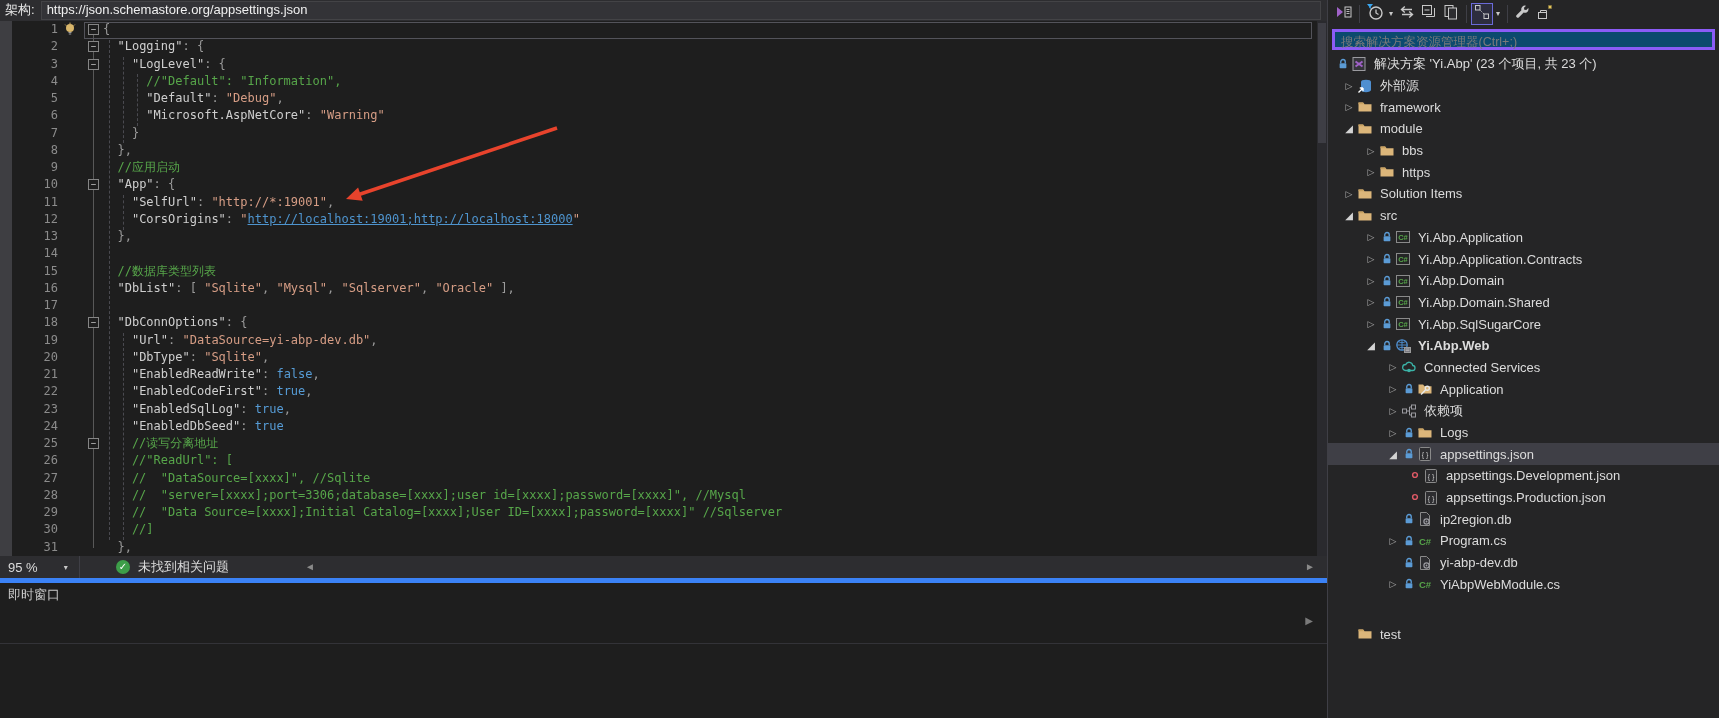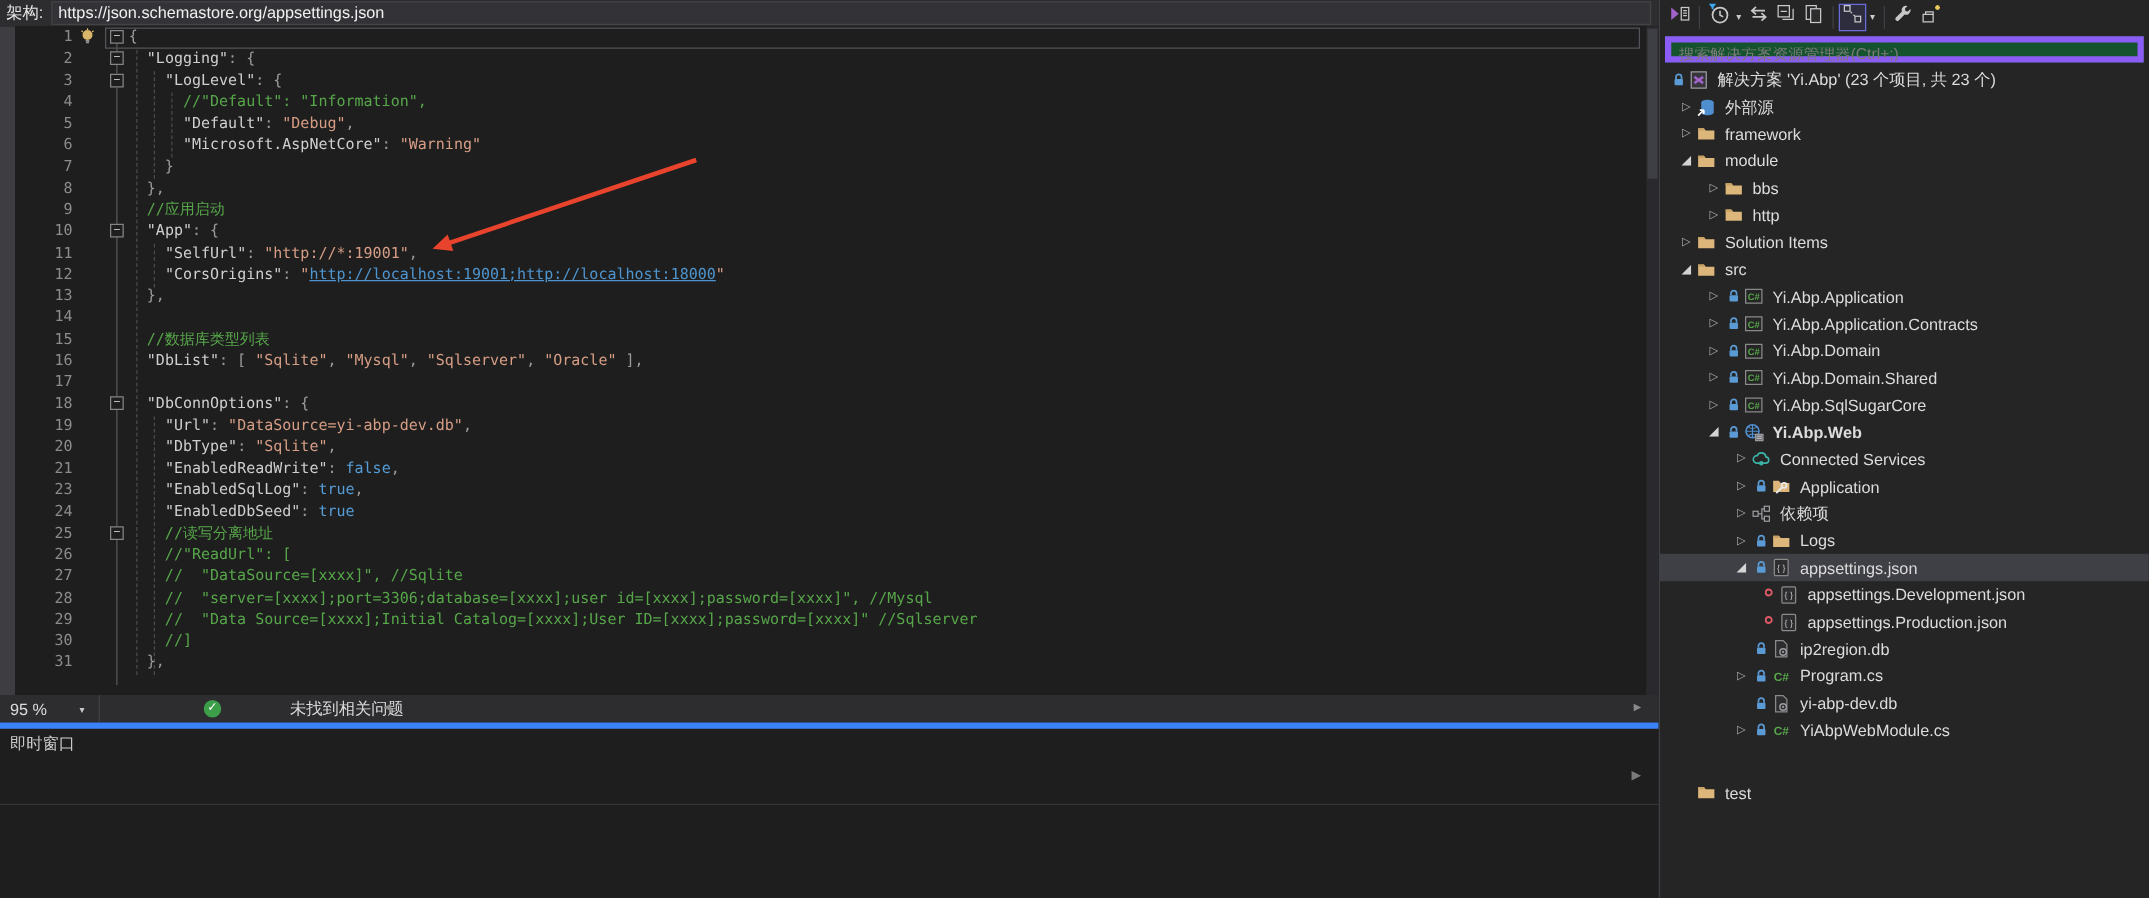--- a/index.html
+++ b/index.html
@@ -27,21 +27,21 @@
     border:1px solid #858585;background:#1E1E1E;color:#C8C8C8;font-size:9px;line-height:8px;text-align:center;
     font-family:"DejaVu Sans Mono",monospace;z-index:2;}
   .code-text{white-space:pre;font-family:"DejaVu Sans Mono",monospace;font-size:12px;line-height:17.25px;}
   .pn{color:#CFCFCF;} .str{color:#D69D85;} .pu{color:#9B9B9B;} .cm{color:#57A64A;}
   .kw{color:#569CD6;} .lnk{color:#4E94CE;text-decoration:underline;}
   .arrow-overlay{position:absolute;left:0;top:0;width:1327px;height:535px;pointer-events:none;z-index:5;}
   .vscroll{position:absolute;right:0;top:0;width:10px;height:100%;background:#2A2A2E;}
   .vscroll .thumb{position:absolute;left:1px;top:2px;width:8px;height:120px;background:#3E3E45;}
   
   .editor-statusbar{position:absolute;left:0;top:556px;width:1327px;height:22px;background:#2D2D30;
-    display:flex;align-items:center;gap:47px;}
+    display:flex;align-items:center;}
   .zoom-select{width:80px;height:100%;display:flex;align-items:center;box-sizing:border-box;
     border-right:1px solid #3F3F46;color:#DCDCDC;font-size:13px;padding-left:8px;}
   .zoom-select .caret{margin-left:26px;font-size:8px;color:#C8C8C8;}
   .check{width:14px;height:14px;border-radius:50%;background:#3D9E49;color:#fff;font-size:10px;
     line-height:14px;text-align:center;margin-left:36px;flex:none;}
   .status-msg{color:#DCDCDC;font-size:13px;margin-left:8px;}
   .hscroll-left{position:absolute;left:305px;color:#8A8A8A;font-size:10px;top:5px;}
   .hscroll-right{position:absolute;left:1305px;color:#8A8A8A;font-size:10px;top:5px;}
   
   .imm{position:absolute;left:0;top:578px;width:1327px;height:156px;background:#1E1E1E;
@@ -50,21 +50,21 @@
   .imm-body{position:relative;height:36px;border-bottom:1px solid #333338;}
   .imm-scroll-arrow{position:absolute;right:14px;top:8px;color:#7A7A7A;font-size:10px;}
   
   .sx{position:absolute;left:1327px;top:0;width:392px;height:718px;background:#252526;
     border-left:1px solid #3F3F46;box-sizing:border-box;}
   .sx-toolbar{height:27px;display:flex;align-items:center;padding-left:5px;}
   .icon-btn{width:22px;height:22px;display:flex;align-items:center;justify-content:center;flex:none;}
   .icon-btn.active{border:1px solid #6A6AD8;background:#2D2D3E;box-sizing:border-box;}
   .tb-caret{color:#C8C8C8;font-size:8px;width:10px;text-align:center;flex:none;}
   .tb-sep{width:1px;height:18px;background:#3F3F46;margin:0 4px;flex:none;}
-  .sx-search{margin:2px 4px;height:21px;background:#14532d;border:5px solid #8b5cf6;box-sizing:border-box;}
+  .sx-search{margin:2px 4px;height:21px;background:#0c4a6e;border:3px solid #8b5cf6;box-sizing:border-box;}
   .sx-search input{width:100%;height:100%;background:transparent;border:none;outline:none;
     color:#C8C8C8;font-size:12.5px;padding:0 6px;box-sizing:border-box;font-family:inherit;}
   .sx-search input::placeholder{color:#7A7A7A;opacity:1;}
   .tree{margin-top:3px;}
   .tree-row{height:21.7px;display:flex;align-items:center;font-size:13px;color:#DCDCDC;white-space:nowrap;width:100%;box-sizing:border-box;}
   .tree-row.selected{background:#3F3F46;}
   .exp{width:16px;flex:none;text-align:center;font-size:9px;color:#ABABAB;font-family:"DejaVu Sans",sans-serif;}
   .exp.e{color:#D4D4D4;font-size:10px;}
   .lockslot{width:16px;flex:none;display:flex;align-items:center;justify-content:center;}
   .ticon{width:20px;flex:none;display:flex;align-items:center;}
@@ -227,20 +227,26 @@
           <div class="fold-slot"></div>
           <div class="code-text"><span class="pu">    </span><span class="pn">"DbType"</span><span class="pu">: </span><span class="str">"Sqlite"</span><span class="pu">,</span></div>
         </div>
         <div class="code-line">
           <div class="gutter-num">21</div>
           <div class="bulb-slot"></div>
           <div class="fold-slot"></div>
           <div class="code-text"><span class="pu">    </span><span class="pn">"EnabledReadWrite"</span><span class="pu">: </span><span class="kw">false</span><span class="pu">,</span></div>
         </div>
         <div class="code-line">
+          <div class="gutter-num">22</div>
+          <div class="bulb-slot"></div>
+          <div class="fold-slot"></div>
+          <div class="code-text"><span class="pu">    </span><span class="pn">"EnabledCodeFirst"</span><span class="pu">: </span><span class="kw">true</span><span class="pu">,</span></div>
+        </div>
+        <div class="code-line">
           <div class="gutter-num">23</div>
           <div class="bulb-slot"></div>
           <div class="fold-slot"></div>
           <div class="code-text"><span class="pu">    </span><span class="pn">"EnabledSqlLog"</span><span class="pu">: </span><span class="kw">true</span><span class="pu">,</span></div>
         </div>
         <div class="code-line">
           <div class="gutter-num">24</div>
           <div class="bulb-slot"></div>
           <div class="fold-slot"></div>
           <div class="code-text"><span class="pu">    </span><span class="pn">"EnabledDbSeed"</span><span class="pu">: </span><span class="kw">true</span></div>
@@ -442,21 +448,21 @@
         <span class="tlabel">bbs</span>
       </div>
       <div class="tree-row" style="padding-left: 35px;">
         <span class="exp">▷</span>
         <span class="ticon">
           <svg width="16" height="16" viewBox="0 0 16 16">
             <path d="M1.5 3.5h4.6l1.4 1.8h7v7.2h-13z" fill="#DCB67A"></path>
             <path d="M1.5 3.5h4.6l1.4 1.8h-6z" fill="#C9A363"></path>
           </svg>
         </span>
-        <span class="tlabel">http</span>
+        <span class="tlabel">https</span>
       </div>
       <div class="tree-row" style="padding-left: 13px;">
         <span class="exp">▷</span>
         <span class="ticon">
           <svg width="16" height="16" viewBox="0 0 16 16">
             <path d="M1.5 3.5h4.6l1.4 1.8h7v7.2h-13z" fill="#DCB67A"></path>
             <path d="M1.5 3.5h4.6l1.4 1.8h-6z" fill="#C9A363"></path>
           </svg>
         </span>
         <span class="tlabel">Solution Items</span>

